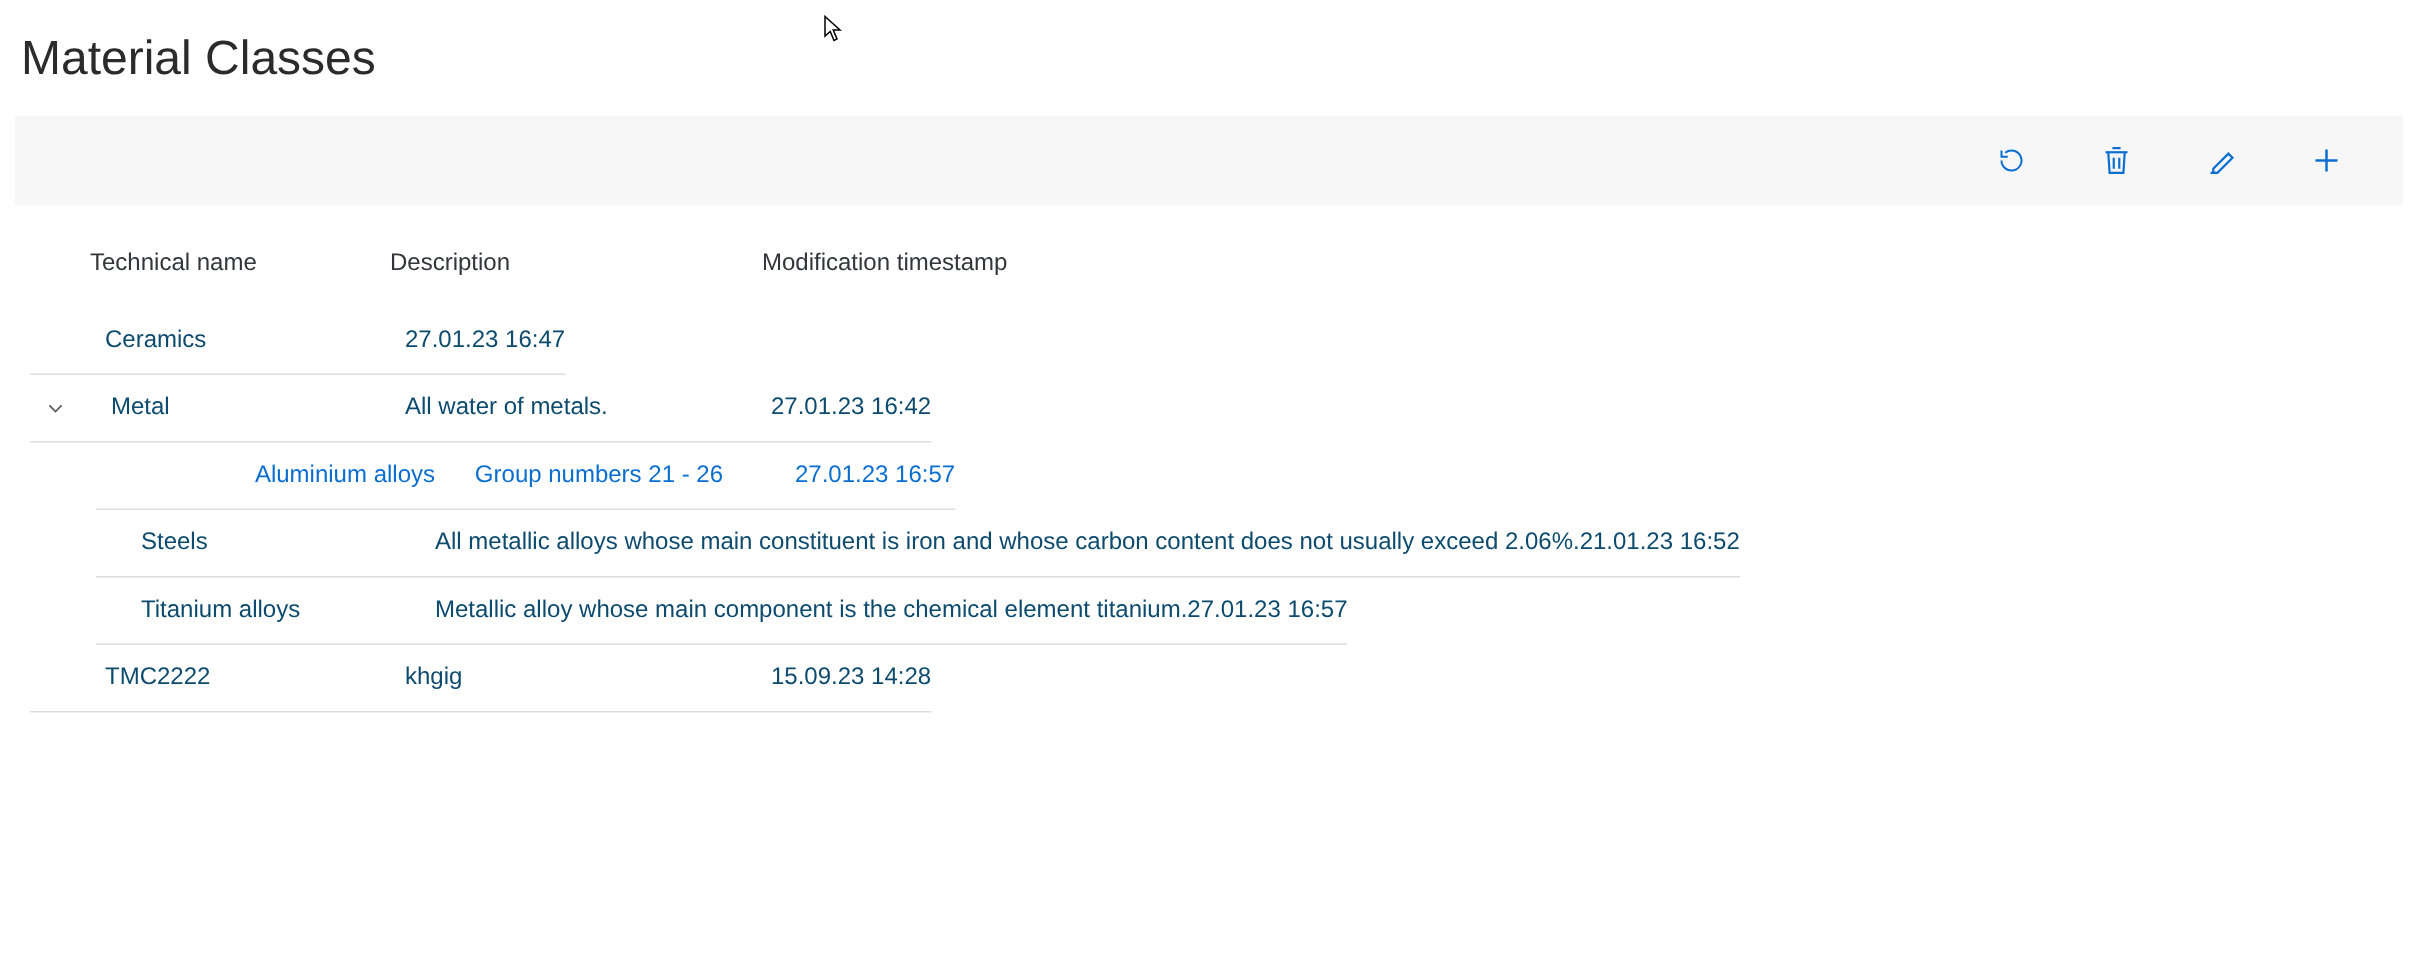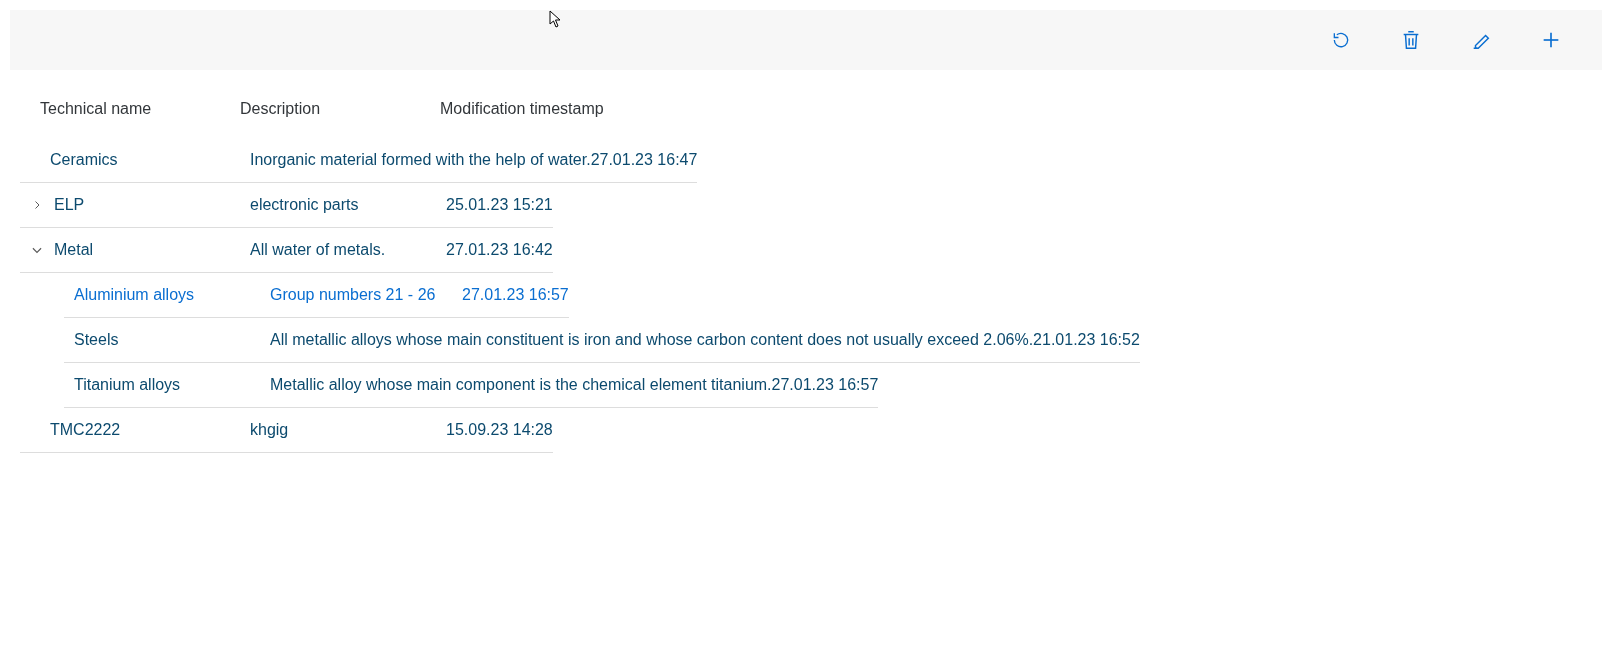--- a/index.html
+++ b/index.html
@@ -46,23 +46,23 @@
     display: flex;
     align-items: center;
     font-size: 16px;
     color: #0c4a6e;
   }
   .header-row {
     padding: 10px 0 20px 20px;
     font-size: 16px;
     color: #32363a;
   }
-  .col-name { width: 200px; flex: 0 0 auto; }
+  .col-name { width: 200px; flex: 0 0 auto; margin-left: 20px; }
   .col-desc { width: 200px; flex: 0 0 auto; }
-  .col-ts   { flex: 0 0 auto; }
+  .col-ts   { flex: 0 0 auto; margin-left: 48px; }
   .row {
     padding: 13px 0 13px 8px;
     border-bottom: 1px solid #ddd;
     width: fit-content;
     min-width: 0;
   }
   .expander {
     width: 18px;
     display: inline-flex;
     align-items: center;
@@ -76,36 +76,37 @@
     display: inline-block;
   }
   .child-row {
     padding: 13px 0 13px 0;
     margin-left: 44px;
     border-bottom: 1px solid #ddd;
     width: fit-content;
   }
   .child-row .col-name { width: 196px; }
   .cell { white-space: nowrap; }
-  .selected { color: #0a6ed1; }
+  .selected { color: #0a6ed1; text-align: right; }
   .combined { display: flex; }
   .combined .desc-part { }
   .combined .ts-part { }
   .cursor-arrow {
     position: absolute;
     left: 549px;
     top: 10px;
     pointer-events: none;
   }
 </style>
 </head>
 <body>
 
 <div class="page">
 
+  <div class="title">Material Classes</div>
 
   <div class="toolbar">
     <span class="toolbar-icon">
       <svg width="20" height="20" viewBox="0 0 24 24" fill="none" stroke-width="1.6">
         <path d="M4 12a8 8 0 1 0 3-6.2"></path>
         <path d="M4 4v5h5"></path>
       </svg>
     </span>
     <span class="toolbar-icon">
       <svg width="22" height="22" viewBox="0 0 24 24" fill="none" stroke-width="1.6">
@@ -135,36 +136,24 @@
     <div class="header-row">
       <span class="cell col-name">Technical name</span>
       <span class="cell col-desc">Description</span>
       <span class="cell col-ts">Modification timestamp</span>
     </div>
 
     <div class="row">
       <span class="spacer-expander"></span>
       <span class="cell col-name">Ceramics</span>
       <span class="cell combined">
-        <span class="desc-part">Inorganic material formed with the help of water.</span>
           <span class="ts-part">27.01.23 16:47</span>
       </span>
     </div>
 
-    <div class="row">
-      <span class="expander">
-        <svg width="12" height="12" viewBox="0 0 24 24" fill="none" stroke="#5b5b5b" stroke-width="2">
-          <path d="M9 5l7 7-7 7"></path>
-        </svg>
-      </span>
-      <span style="width:4px;display:inline-block"></span>
-      <span class="cell col-name" style="width:196px">ELP</span>
-      <span class="cell col-desc" style="width:196px">electronic parts</span>
-      <span class="cell col-ts">25.01.23 15:21</span>
-    </div>
 
     <div class="row">
       <span class="expander">
         <svg width="14" height="14" viewBox="0 0 24 24" fill="none" stroke="#5b5b5b" stroke-width="2">
           <path d="M5 9l7 7 7-7"></path>
         </svg>
       </span>
       <span style="width:4px;display:inline-block"></span>
       <span class="cell col-name" style="width:196px">Metal</span>
       <span class="cell col-desc" style="width:196px">All water of metals.</span>

